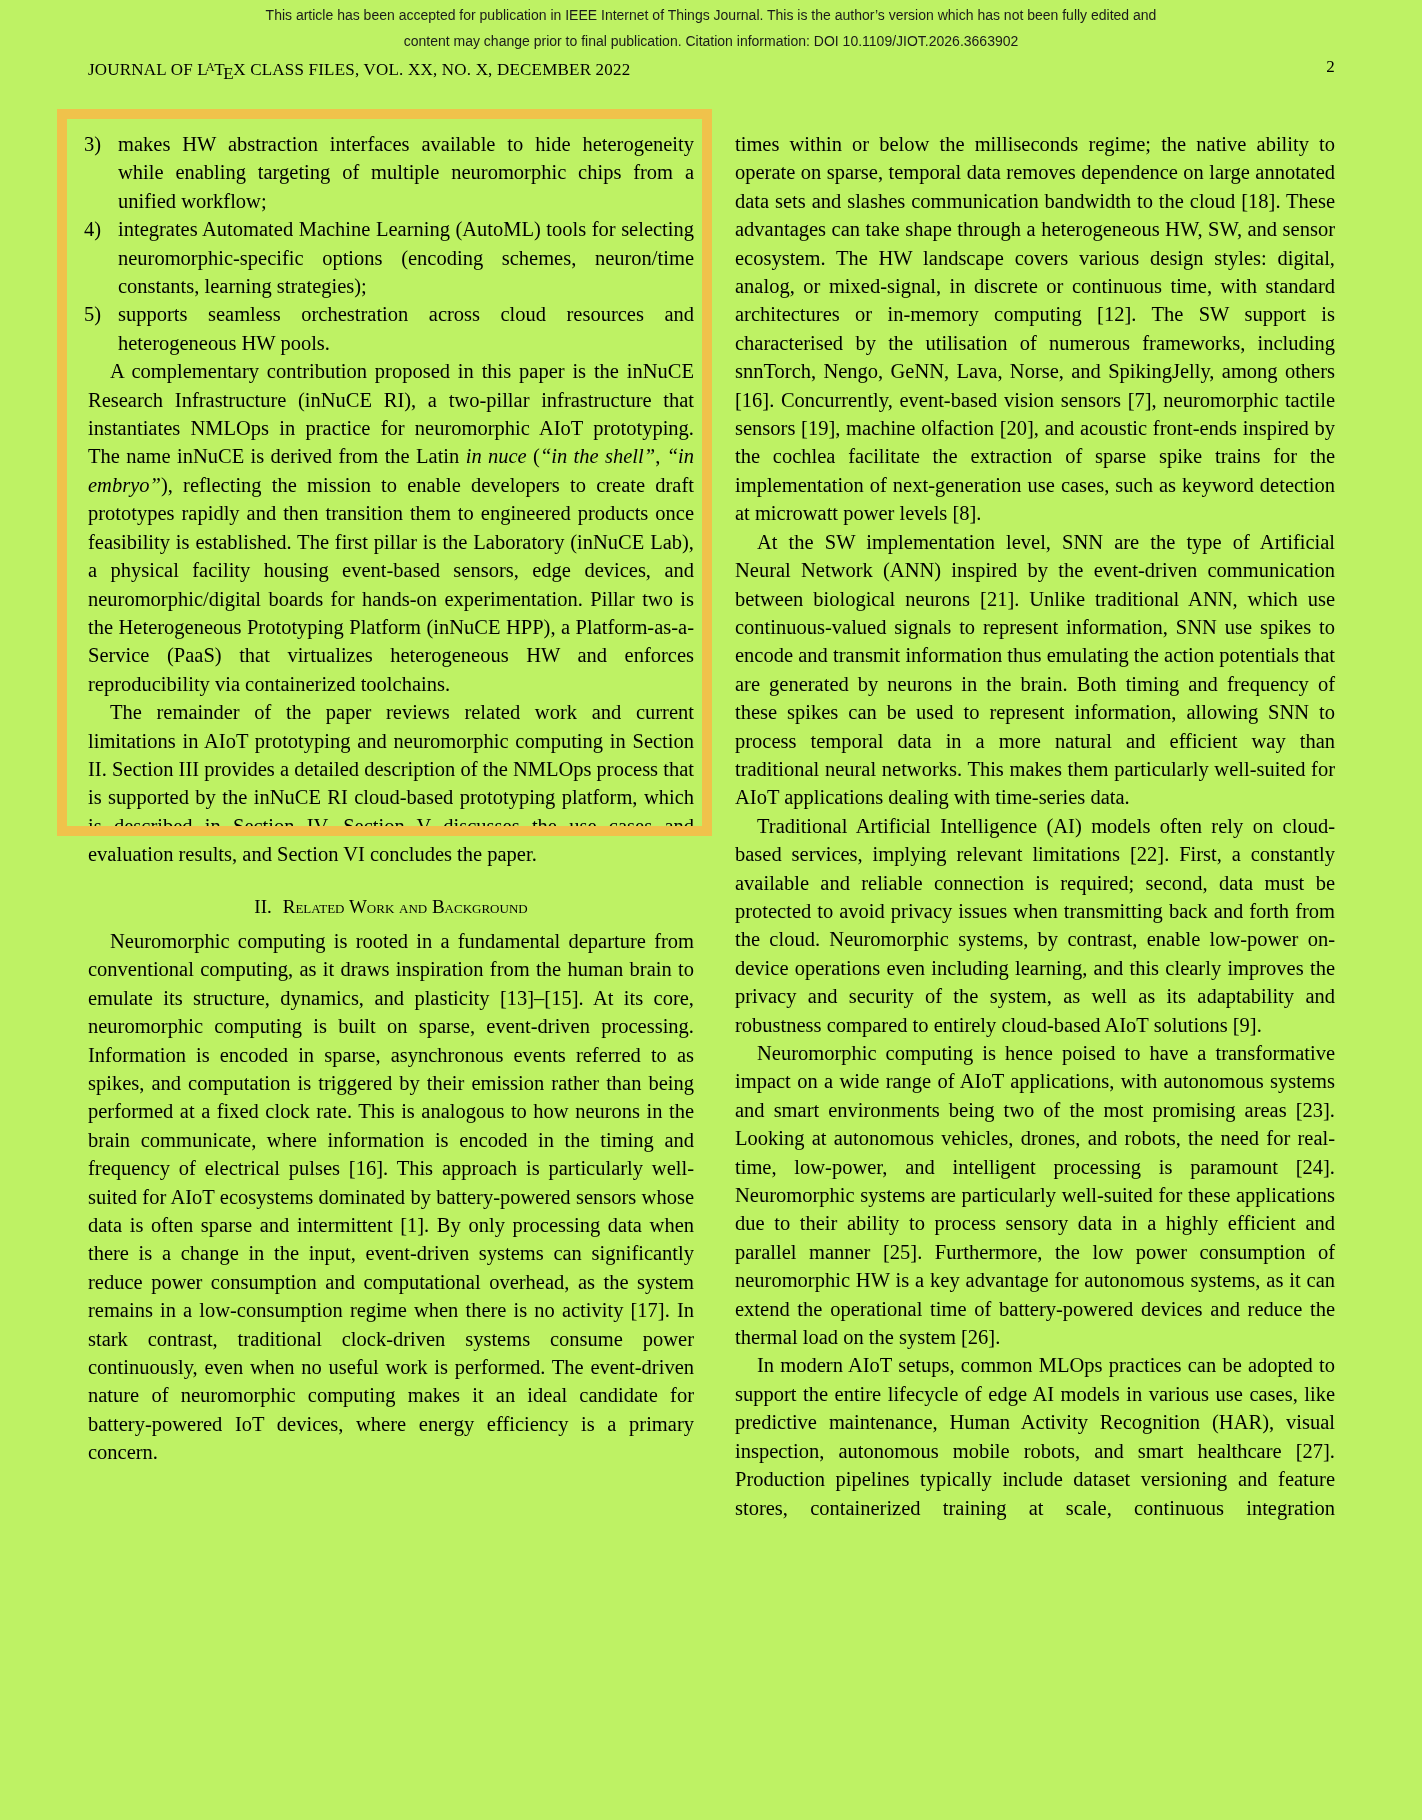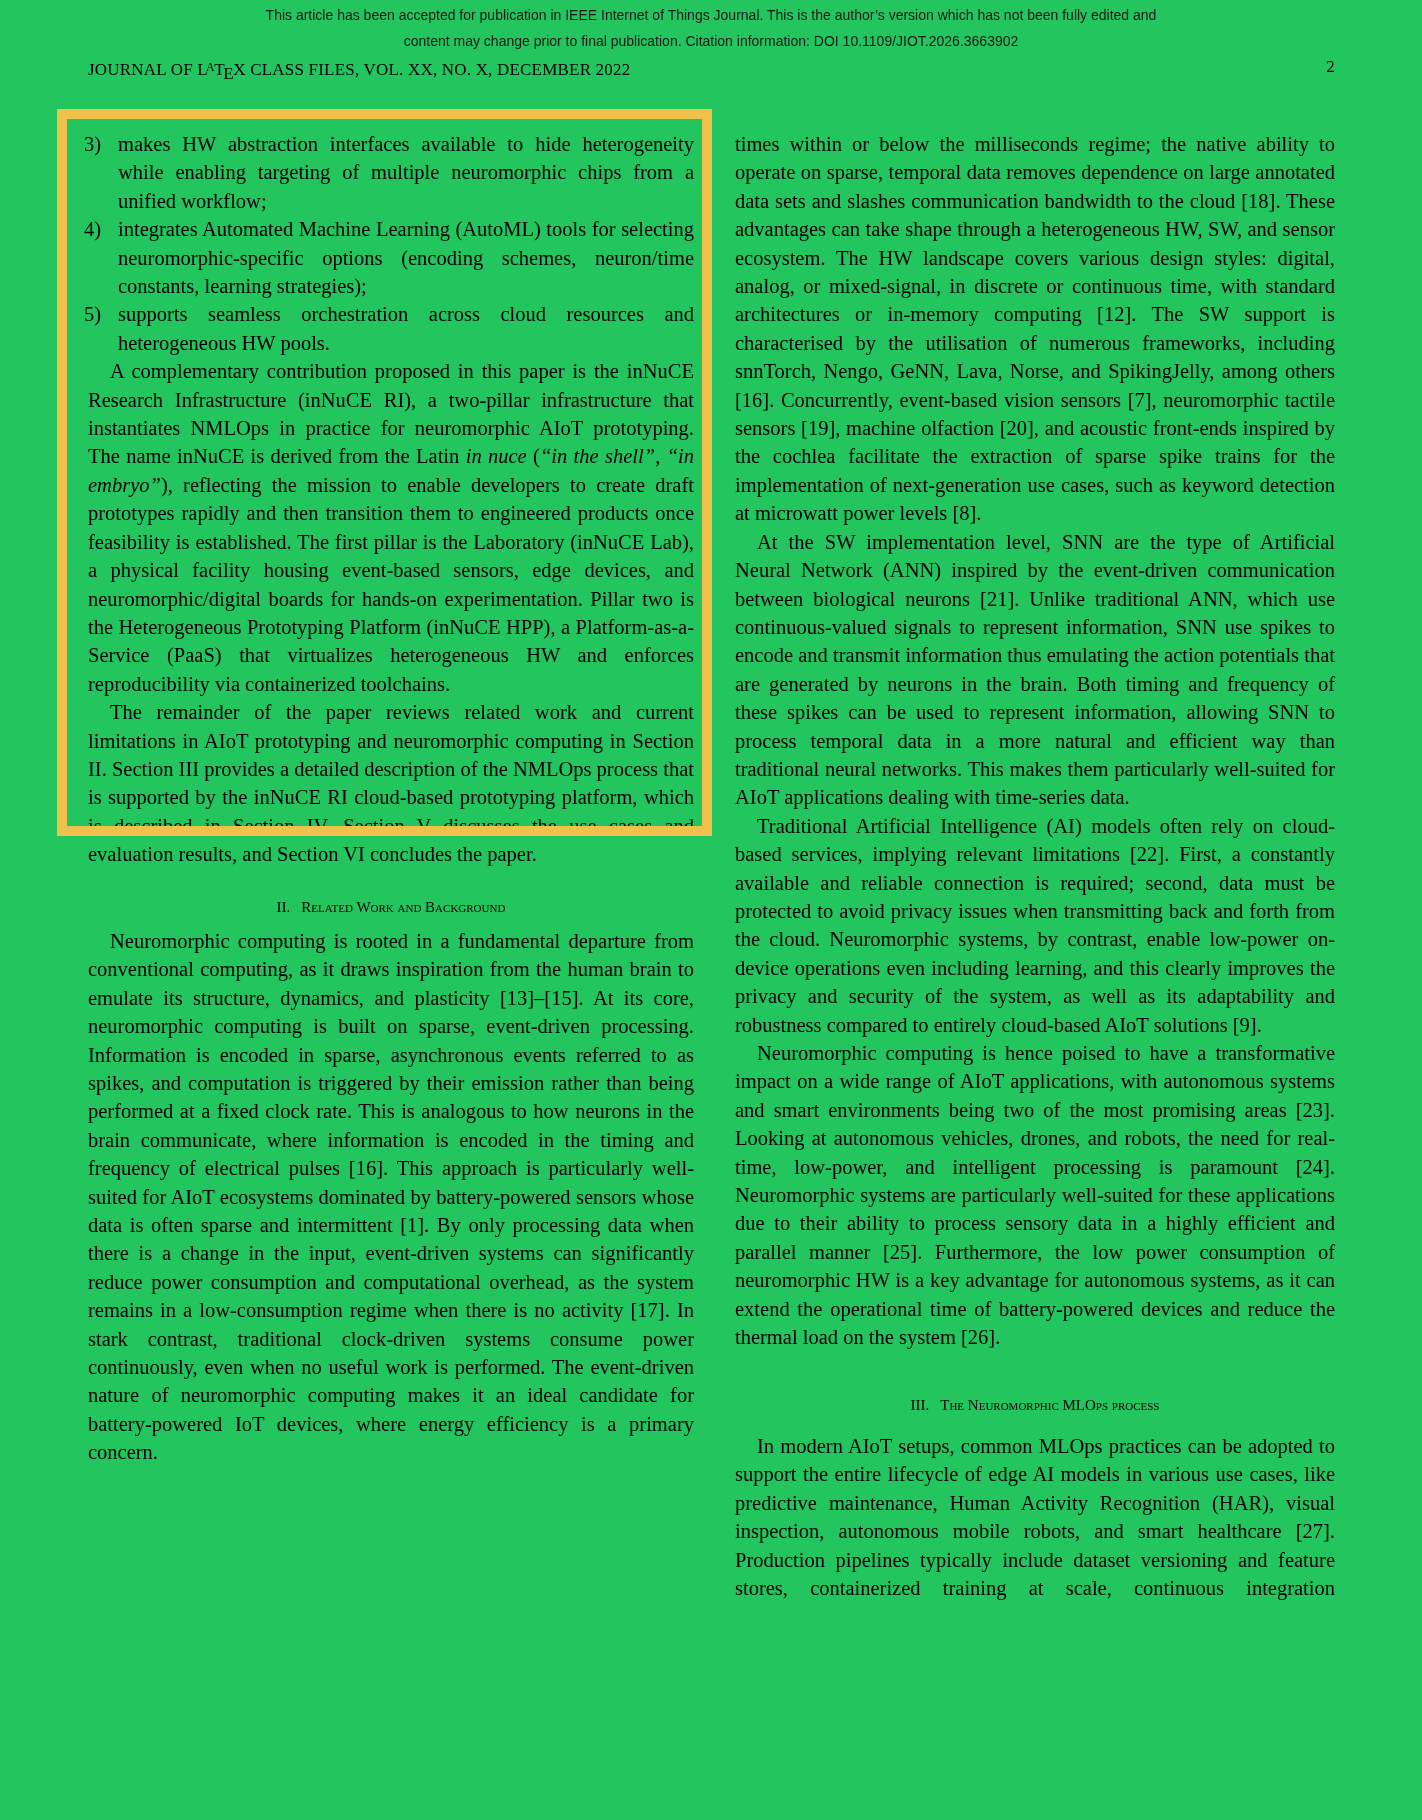--- a/index.html
+++ b/index.html
@@ -1,20 +1,20 @@
 <!DOCTYPE html>
 <html><head>
 <meta charset="utf-8">
 <style>
   html, body { margin: 0; padding: 0; background: #ffffff; }
   .page {
     position: relative;
     width: 1422px;
     height: 1820px;
-    background: #22c55e;
+    background: #bef264;
     color: #000000;
     font-family: "Liberation Serif", serif;
     overflow: hidden;
   }
   .notice {
     position: absolute;
     top: 2px; left: 0; right: 0;
     text-align: center;
     font-family: "Liberation Sans", sans-serif;
     font-size: 14px;
@@ -51,21 +51,21 @@
     z-index: 1;
   }
   .col-left  { left: 88px;  width: 606px; }
   .col-right { left: 735px; width: 600px; font-family: Liberation Serif, serif; }
   p.para { margin: 0; padding: 0; }
   p.indent { text-indent: 22px; }
   p.justify-last { text-align-last: justify; }
   .list-item { position: relative; padding-left: 30px; }
   .marker { position: absolute; left: -4px; top: 0; }
   .sec-heading {
-    font-size: 15px;
+    font-size: 19px;
     font-weight: normal;
     font-variant: small-caps;
     text-align: center;
     text-indent: 0;
     margin: 24px 0 6px 0;
   }
   .sec-heading .sec-num { margin-right: 11px; }
   .sec-heading-iii { margin: 40px 0 12px 0; }
 </style>
 </head>
@@ -108,19 +108,18 @@
   <div class="col col-right">
 
     <p class="para">times within or below the milliseconds regime; the native ability to operate on sparse, temporal data removes dependence on large annotated data sets and slashes communication bandwidth to the cloud [18]. These advantages can take shape through a heterogeneous HW, SW, and sensor ecosystem. The HW landscape covers various design styles: digital, analog, or mixed-signal, in discrete or continuous time, with standard architectures or in-memory computing [12]. The SW support is characterised by the utilisation of numerous frameworks, including snnTorch, Nengo, GeNN, Lava, Norse, and SpikingJelly, among others [16]. Concurrently, event-based vision sensors [7], neuromorphic tactile sensors [19], machine olfaction [20], and acoustic front-ends inspired by the cochlea facilitate the extraction of sparse spike trains for the implementation of next-generation use cases, such as keyword detection at microwatt power levels [8].</p>
 
     <p class="para indent">At the SW implementation level, SNN are the type of Artificial Neural Network (ANN) inspired by the event-driven communication between biological neurons [21]. Unlike traditional ANN, which use continuous-valued signals to represent information, SNN use spikes to encode and transmit information thus emulating the action potentials that are generated by neurons in the brain. Both timing and frequency of these spikes can be used to represent information, allowing SNN to process temporal data in a more natural and efficient way than traditional neural networks. This makes them particularly well-suited for AIoT applications dealing with time-series data.</p>
 
     <p class="para indent">Traditional Artificial Intelligence (AI) models often rely on cloud-based services, implying relevant limitations [22]. First, a constantly available and reliable connection is required; second, data must be protected to avoid privacy issues when transmitting back and forth from the cloud. Neuromorphic systems, by contrast, enable low-power on-device operations even including learning, and this clearly improves the privacy and security of the system, as well as its adaptability and robustness compared to entirely cloud-based AIoT solutions [9].</p>
 
     <p class="para indent">Neuromorphic computing is hence poised to have a transformative impact on a wide range of AIoT applications, with autonomous systems and smart environments being two of the most promising areas [23]. Looking at autonomous vehicles, drones, and robots, the need for real-time, low-power, and intelligent processing is paramount [24]. Neuromorphic systems are particularly well-suited for these applications due to their ability to process sensory data in a highly efficient and parallel manner [25]. Furthermore, the low power consumption of neuromorphic HW is a key advantage for autonomous systems, as it can extend the operational time of battery-powered devices and reduce the thermal load on the system [26].</p>
 
-    <h2 class="sec-heading sec-heading-iii"><span class="sec-num">III.</span><span class="sec-title">The Neuromorphic MLOps process</span></h2>
 
     <p class="para indent justify-last">In modern AIoT setups, common MLOps practices can be adopted to support the entire lifecycle of edge AI models in various use cases, like predictive maintenance, Human Activity Recognition (HAR), visual inspection, autonomous mobile robots, and smart healthcare [27]. Production pipelines typically include dataset versioning and feature stores, containerized training at scale, continuous integration</p>
 
   </div>
 
 </div>
 
 </body></html>

